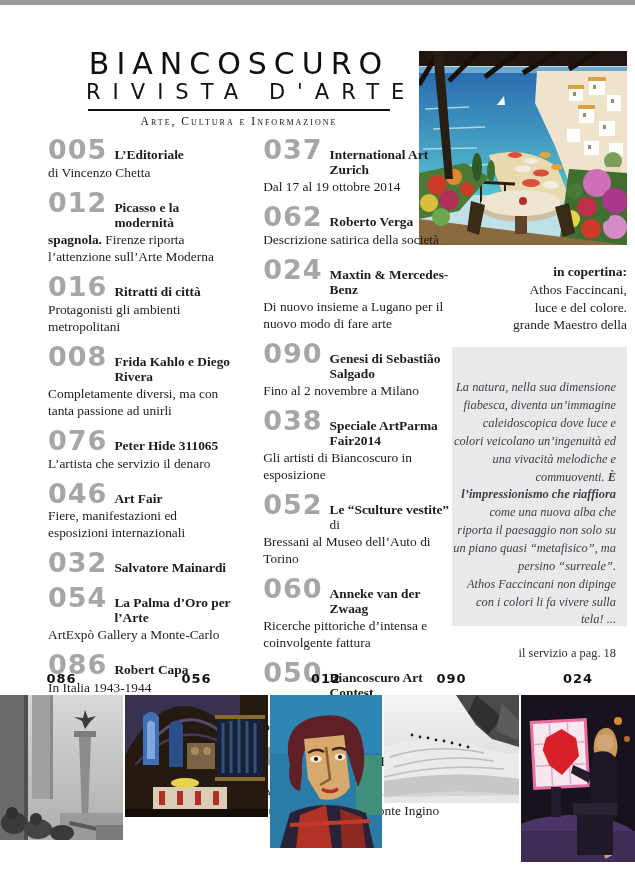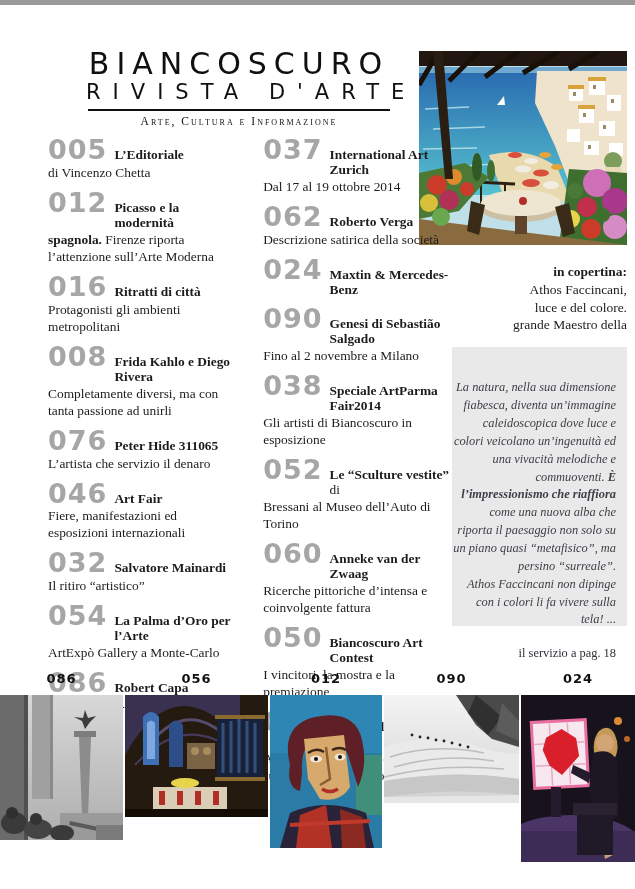--- a/index.html
+++ b/index.html
@@ -222,21 +222,20 @@
             <span class="num">046</span>
             <span class="title"><b>Art Fair</b><span class="tsuf"></span></span>
           </div>
         <p class="desc"><b></b><span>Fiere, manifestazioni ed esposizioni internazionali</span></p>
       </div>
       <div class="entry">
         <div class="entry-head">
             <span class="num">032</span>
             <span class="title"><b>Salvatore Mainardi</b><span class="tsuf"></span></span>
           </div>
-        <p class="desc"><b></b><span>Il ritiro “artistico”</span></p>
       </div>
       <div class="entry">
         <div class="entry-head">
             <span class="num">054</span>
             <span class="title"><b>La Palma d’Oro per l’Arte</b><span class="tsuf"></span></span>
           </div>
         <p class="desc"><b></b><span>ArtExpò Gallery a Monte-Carlo</span></p>
       </div>
       <div class="entry">
         <div class="entry-head">
@@ -260,20 +259,21 @@
             <span class="num">062</span>
             <span class="title"><b>Roberto Verga</b><span class="tsuf"></span></span>
           </div>
         <p class="desc"><b></b><span>Descrizione satirica della società</span></p>
       </div>
       <div class="entry">
         <div class="entry-head">
             <span class="num">024</span>
             <span class="title"><b>Maxtin &amp; Mercedes-Benz</b><span class="tsuf"></span></span>
           </div>
+        <p class="desc"><b></b><span>Di nuovo insieme a Lugano per il nuovo modo di fare arte</span></p>
       </div>
       <div class="entry">
         <div class="entry-head">
             <span class="num">090</span>
             <span class="title"><b>Genesi di Sebastião Salgado</b><span class="tsuf"></span></span>
           </div>
         <p class="desc"><b></b><span>Fino al 2 novembre a Milano</span></p>
       </div>
       <div class="entry">
         <div class="entry-head">

